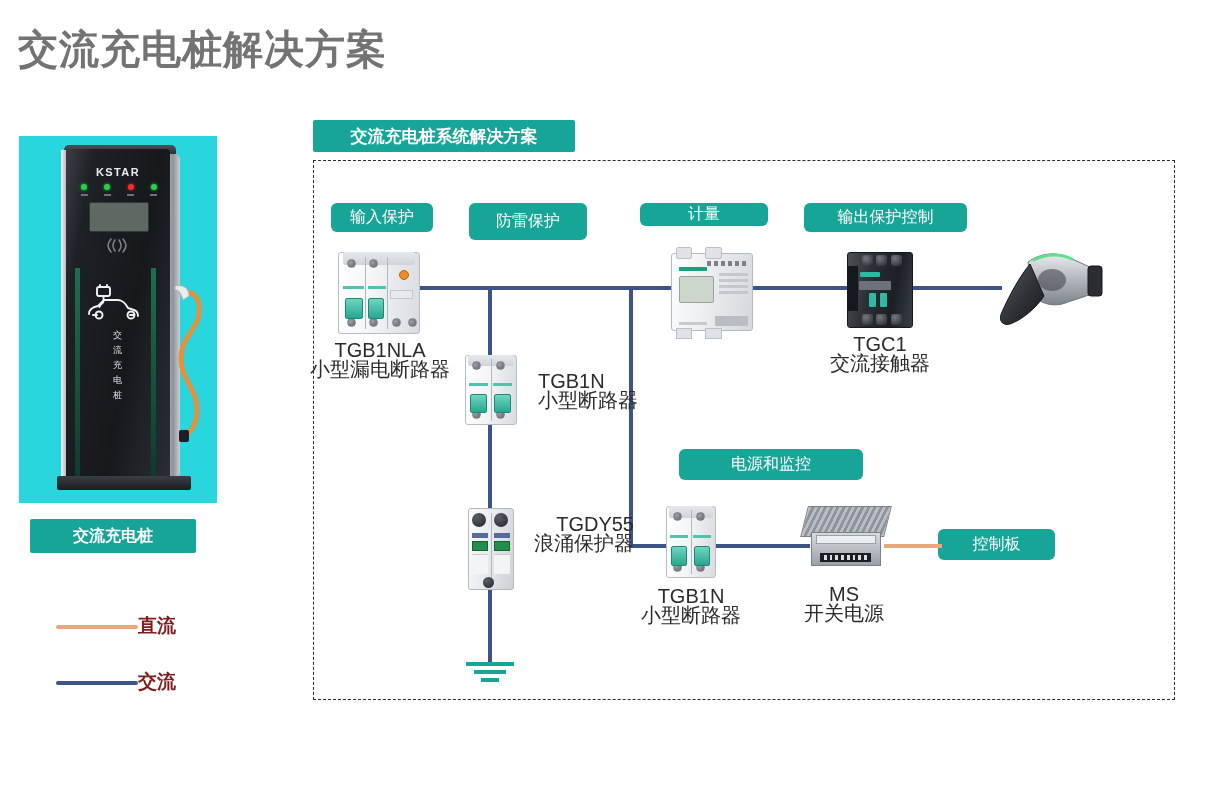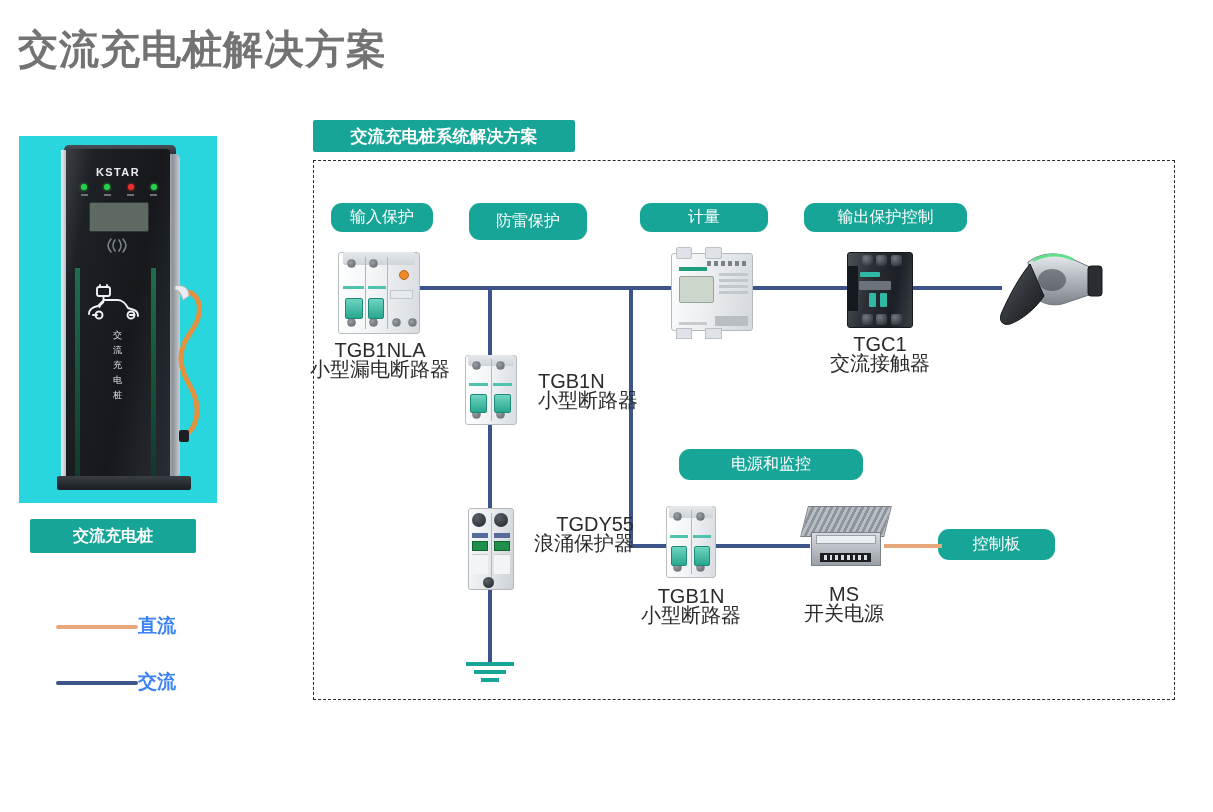--- a/index.html
+++ b/index.html
@@ -18,21 +18,21 @@
     letter-spacing: 1px; white-space: nowrap;
   }
 
   
   .tealbox {
     position: absolute; background: #16a596; color: #ffffff;
     font-weight: bold; display: flex; align-items: center;
     justify-content: center; white-space: nowrap;
   }
   .banner { border-radius: 2px; font-size: 17px; }
-  .pill { border-radius: 11px; font-size: 16px; font-weight: normal; }
+  .pill { border-radius: 6px; font-size: 16px; font-weight: normal; }
   .cap  { border-radius: 2px; font-size: 16px; }
 
   
   .frame {
     position: absolute; left: 313px; top: 160px;
     width: 862px; height: 540px;
     border: 1.5px dashed #2b2b2b; background: transparent;
   }
 
   
@@ -206,21 +206,21 @@
 
   
   .gun { position: absolute; }
 
   
   .gnd-bar { position: absolute; background: #16a596; height: 4px; }
 
   
   .legend-line { position: absolute; height: 4px; border-radius: 2px; }
   .legend-text {
-    position: absolute; font-size: 19px; font-weight: bold; color: #3b82f6;
+    position: absolute; font-size: 19px; font-weight: bold; color: #7f1d1d;
   }
 </style>
 </head>
 <body>
 
 <div id="page">
 
   <div class="main-title">交流充电桩解决方案</div>
 
   <div class="pile-photo">
@@ -279,21 +279,21 @@
   </div>
 
   <div class="tealbox banner" style="left:313px; top:120px; width:262px; height:32px;">交流充电桩系统解决方案</div>
 
   <div class="tealbox cap" style="left:30px; top:519px; width:166px; height:34px;">交流充电桩</div>
 
   <div class="frame"></div>
 
   <div class="tealbox pill" style="left:331px; top:203px; width:102px; height:29px;">输入保护</div>
   <div class="tealbox pill" style="left:469px; top:203px; width:118px; height:37px;">防雷保护</div>
-  <div class="tealbox pill" style="left:640px; top:203px; width:128px; height:29px;">计量</div>
+  <div class="tealbox pill" style="left:640px; top:203px; width:128px; height:23px;">计量</div>
   <div class="tealbox pill" style="left:804px; top:203px; width:163px; height:29px;">输出保护控制</div>
   <div class="tealbox pill" style="left:679px; top:449px; width:184px; height:31px;">电源和监控</div>
   <div class="tealbox pill" style="left:938px; top:529px; width:117px; height:31px;">控制板</div>
 
   <div class="wire-ac" style="left:415px; top:286px; width:258px; height:4px;"></div>
 
   <div class="wire-ac" style="left:752px; top:286px; width:98px; height:4px;"></div>
 
   <div class="wire-ac" style="left:912px; top:286px; width:90px; height:4px;"></div>
 

